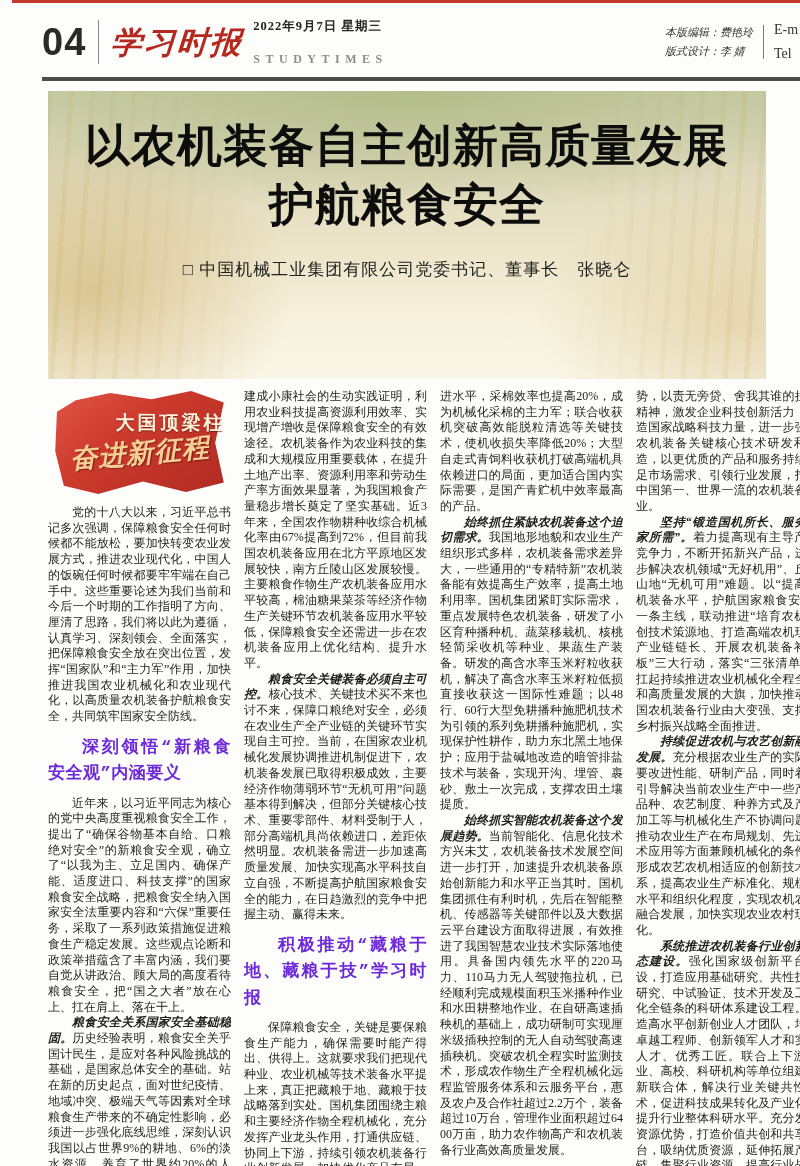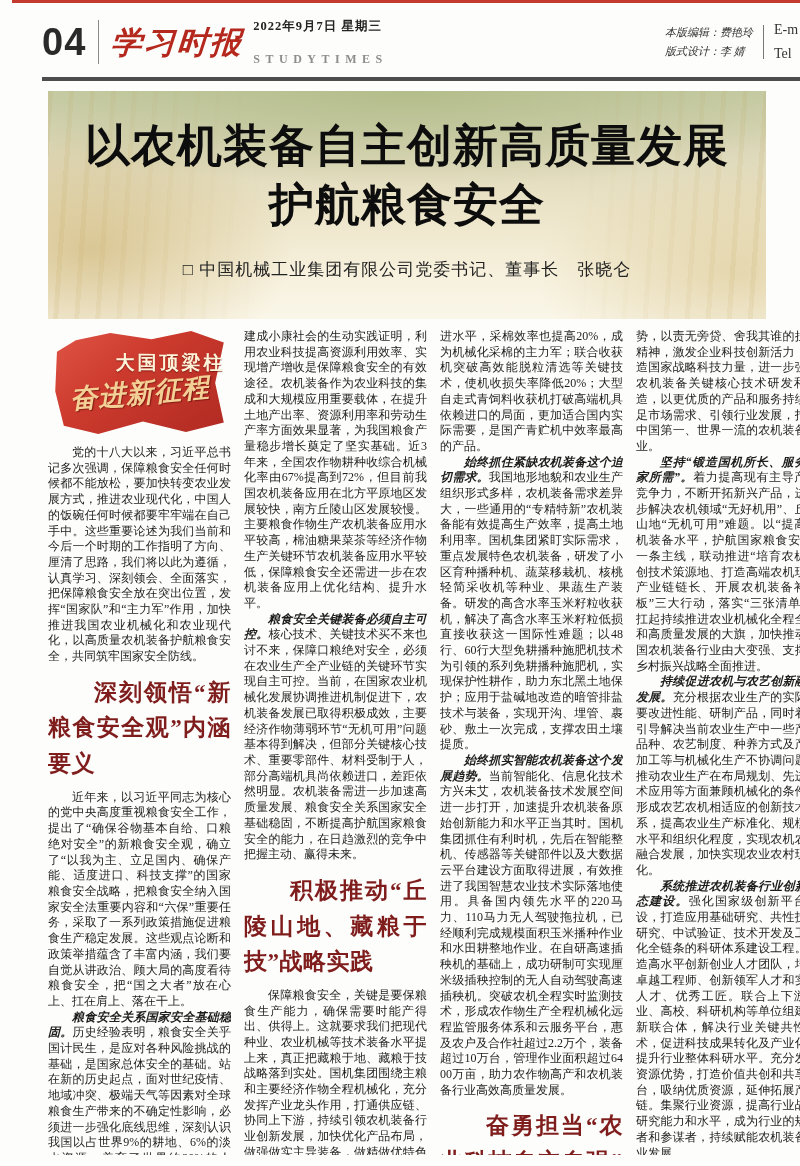--- a/index.html
+++ b/index.html
@@ -26,21 +26,21 @@
   .hdr-date { font-size:12.5px; color:#222; font-weight:600; letter-spacing:1px; }
   .masthead-en { font-size:12px; color:#8d8d8d; letter-spacing:5.5px; font-weight:600; }
   .hdr-right { margin-left:auto; display:flex; align-items:center; gap:10px; padding-right:0; }
   .editors { font-size:11px; color:#333; line-height:1.7; font-style:italic; }
   .vdiv2 { width:1px; height:34px; background:#777; }
   .contacts { font-size:14px; color:#333; line-height:1.7; width:26px; overflow:hidden; white-space:nowrap; }
   .grayline { height:4px; background:#4d4d4d; margin:2px 0 0 30px; }
 
   
   .hero {
-    position:relative; margin:10px 34px 0 36px; height:228px; overflow:hidden;
+    position:relative; margin:10px 34px 0 36px; height:288px; overflow:hidden;
     background:
       radial-gradient(ellipse 90% 60% at 50% 0%, rgba(176,186,134,0.85), rgba(176,186,134,0) 70%),
       radial-gradient(ellipse 40% 80% at 6% 70%, rgba(197,168,96,0.55), rgba(197,168,96,0) 70%),
       radial-gradient(ellipse 40% 70% at 96% 80%, rgba(208,184,118,0.45), rgba(208,184,118,0) 70%),
       linear-gradient(180deg,#c9cda8 0%,#ddd8ba 26%,#ece4c8 52%,#f6f0dc 78%,#faf6e8 100%);
   }
   .hero::before {
     content:""; position:absolute; inset:0; opacity:.35;
     background:repeating-linear-gradient(94deg, rgba(186,154,74,0.35) 0 5px, rgba(255,255,255,0) 5px 21px);
     mask-image:linear-gradient(90deg,#000 0%,transparent 30%,transparent 72%,#000 100%);
@@ -56,22 +56,22 @@
   .cols {
     display:flex; gap:13px; padding:10px 10px 0 36px; height:836px; overflow:hidden;
   }
   .col { width:183px; flex:0 0 auto; overflow:hidden; }
   .col p {
     font-size:12px; line-height:15.7px; text-align:justify; text-justify:inter-character;
     color:#1d1d1d; word-break:break-all;
   }
   .col p.indent { text-indent:2em; }
   .col h2 {
-    font-family:Liberation Serif, serif;
-    font-size:23px; font-weight:700; color:#7f1d1d; line-height:1.55;
+    font-family:Liberation Mono, monospace;
+    font-size:17px; font-weight:700; color:#6d28d9; line-height:1.55;
     text-indent:2em; text-align:justify; margin:10px 0 8px 0; letter-spacing:0.5px;
   }
   .lead { font-weight:700; font-style:italic; }
 
   
   .flag-wrap { position:relative; width:172px; height:104px; margin:2px auto 10px auto; }
   .flag {
     position:absolute; inset:0;
     background:linear-gradient(140deg,#e05546 0%,#cc3a2d 40%,#b02a22 100%);
     clip-path:polygon(2% 20%, 13% 9%, 33% 2%, 57% 8%, 80% 0%, 99% 11%, 94% 50%, 99% 88%, 77% 97%, 52% 87%, 26% 99%, 6% 91%, 1% 58%);
@@ -136,22 +136,22 @@
       </div>
       <p class="indent">党的十八大以来，习近平总书记多次强调，保障粮食安全任何时候都不能放松，要加快转变农业发展方式，推进农业现代化，中国人的饭碗任何时候都要牢牢端在自己手中。这些重要论述为我们当前和今后一个时期的工作指明了方向、厘清了思路，我们将以此为遵循，认真学习、深刻领会、全面落实，把保障粮食安全放在突出位置，发挥“国家队”和“主力军”作用，加快推进我国农业机械化和农业现代化，以高质量农机装备护航粮食安全，共同筑牢国家安全防线。</p>
       <h2>深刻领悟“新粮食安全观”内涵要义</h2>
       <p class="indent">近年来，以习近平同志为核心的党中央高度重视粮食安全工作，提出了“确保谷物基本自给、口粮绝对安全”的新粮食安全观，确立了“以我为主、立足国内、确保产能、适度进口、科技支撑”的国家粮食安全战略，把粮食安全纳入国家安全法重要内容和“六保”重要任务，采取了一系列政策措施促进粮食生产稳定发展。这些观点论断和政策举措蕴含了丰富内涵，我们要自觉从讲政治、顾大局的高度看待粮食安全，把“国之大者”放在心上、扛在肩上、落在干上。</p>
       <p class="indent"><span class="lead">粮食安全关系国家安全基础稳固。</span><span>历史经验表明，粮食安全关乎国计民生，是应对各种风险挑战的基础，是国家总体安全的基础。站在新的历史起点，面对世纪疫情、地域冲突、极端天气等因素对全球粮食生产带来的不确定性影响，必须进一步强化底线思维，深刻认识我国以占世界9%的耕地、6%的淡水资源，养育了世界约20%的人口，粮食供给总量充足，但中长期仍处于紧平衡态势的现状，从战略高度认识粮食安全问题，更加自觉地承担起护航国家粮食安全的使命任务，始终做到未雨绸缪、防患未然。</span></p>
 
     </div>
 
     <div class="col">
       <p>建成小康社会的生动实践证明，利用农业科技提高资源利用效率、实现增产增收是保障粮食安全的有效途径。农机装备作为农业科技的集成和大规模应用重要载体，在提升土地产出率、资源利用率和劳动生产率方面效果显著，为我国粮食产量稳步增长奠定了坚实基础。近3年来，全国农作物耕种收综合机械化率由67%提高到72%，但目前我国农机装备应用在北方平原地区发展较快，南方丘陵山区发展较慢。主要粮食作物生产农机装备应用水平较高，棉油糖果菜茶等经济作物生产关键环节农机装备应用水平较低，保障粮食安全还需进一步在农机装备应用上优化结构、提升水平。</p>
-      <p class="indent"><span class="lead">粮食安全关键装备必须自主可控。</span><span>核心技术、关键技术买不来也讨不来，保障口粮绝对安全，必须在农业生产全产业链的关键环节实现自主可控。当前，在国家农业机械化发展协调推进机制促进下，农机装备发展已取得积极成效，主要经济作物薄弱环节“无机可用”问题基本得到解决，但部分关键核心技术、重要零部件、材料受制于人，部分高端机具尚依赖进口，差距依然明显。农机装备需进一步加速高质量发展、粮食安全关系国家安全基础稳固，不断提高护航国家粮食安全的能力，在日趋激烈的竞争中把握主动、赢得未来。</span></p>
-      <h2>积极推动“丘陵山地、藏粮于技”战略实践</h2>
+      <p class="indent"><span class="lead">粮食安全关键装备必须自主可控。</span><span>核心技术、关键技术买不来也讨不来，保障口粮绝对安全，必须在农业生产全产业链的关键环节实现自主可控。当前，在国家农业机械化发展协调推进机制促进下，农机装备发展已取得积极成效，主要经济作物薄弱环节“无机可用”问题基本得到解决，但部分关键核心技术、重要零部件、材料受制于人，部分高端机具尚依赖进口，差距依然明显。农机装备需进一步加速高质量发展、加快实现高水平科技自立自强，不断提高护航国家粮食安全的能力，在日趋激烈的竞争中把握主动、赢得未来。</span></p>
+      <h2>积极推动“藏粮于地、藏粮于技”学习时报</h2>
       <p class="indent">保障粮食安全，关键是要保粮食生产能力，确保需要时能产得出、供得上。这就要求我们把现代种业、农业机械等技术装备水平提上来，真正把藏粮于地、藏粮于技战略落到实处。国机集团围绕主粮和主要经济作物全程机械化，充分发挥产业龙头作用，打通供应链、协同上下游，持续引领农机装备行业创新发展，加快优化产品布局，做强做实主导装备，做精做优特色装备，积极培育新兴装备，推进农机装备行业加速向高端化、智能化、绿色化发展。</p>
       <p class="indent"><span class="lead">始终抓牢高端农机装备这个重要支柱。</span><span>为改变我国350马力以上重型拖拉机必须进口的历史，国机集团研制多款高端及智能拖拉机产品，新一代无级变速重型轮式拖拉机更是代表了国内拖拉机制造最高水平；研发的全系列全谱系采棉机已经驰骋在新疆广袤的棉田中，不仅采净率达到国际先</span></p>
     </div>
 
     <div class="col">
       <p>进水平，采棉效率也提高20%，成为机械化采棉的主力军；联合收获机突破高效能脱粒清选等关键技术，使机收损失率降低20%；大型自走式青饲料收获机打破高端机具依赖进口的局面，更加适合国内实际需要，是国产青贮机中效率最高的产品。</p>
       <p class="indent"><span class="lead">始终抓住紧缺农机装备这个迫切需求。</span><span>我国地形地貌和农业生产组织形式多样，农机装备需求差异大，一些通用的“专精特新”农机装备能有效提高生产效率，提高土地利用率。国机集团紧盯实际需求，重点发展特色农机装备，研发了小区育种播种机、蔬菜移栽机、核桃轻简采收机等种业、果蔬生产装备。研发的高含水率玉米籽粒收获机，解决了高含水率玉米籽粒低损直接收获这一国际性难题；以48行、60行大型免耕播种施肥机技术为引领的系列免耕播种施肥机，实现保护性耕作，助力东北黑土地保护；应用于盐碱地改造的暗管排盐技术与装备，实现开沟、埋管、裹砂、敷土一次完成，支撑农田土壤提质。</span></p>
       <p class="indent"><span class="lead">始终抓实智能农机装备这个发展趋势。</span><span>当前智能化、信息化技术方兴未艾，农机装备技术发展空间进一步打开，加速提升农机装备原始创新能力和水平正当其时。国机集团抓住有利时机，先后在智能整机、传感器等关键部件以及大数据云平台建设方面取得进展，有效推进了我国智慧农业技术实际落地使用。具备国内领先水平的220马力、110马力无人驾驶拖拉机，已经顺利完成规模面积玉米播种作业和水田耕整地作业。在自研高速插秧机的基础上，成功研制可实现厘米级插秧控制的无人自动驾驶高速插秧机。突破农机全程实时监测技术，形成农作物生产全程机械化远程监管服务体系和云服务平台，惠及农户及合作社超过2.2万个，装备超过10万台，管理作业面积超过6400万亩，助力农作物高产和农机装备行业高效高质量发展。</span></p>
       <h2>奋勇担当“农业科技自立自强”历史使命</h2>
       <p class="indent">《中华人民共和国国民经济和社会发展第十四个五年规划和2035年远景目标纲要》明确指出，加强大中型、智能化、复合型农业机械研发应用，农作物耕种收综合机械化率提高到75%。国机集团将充分发挥综合优</p>

